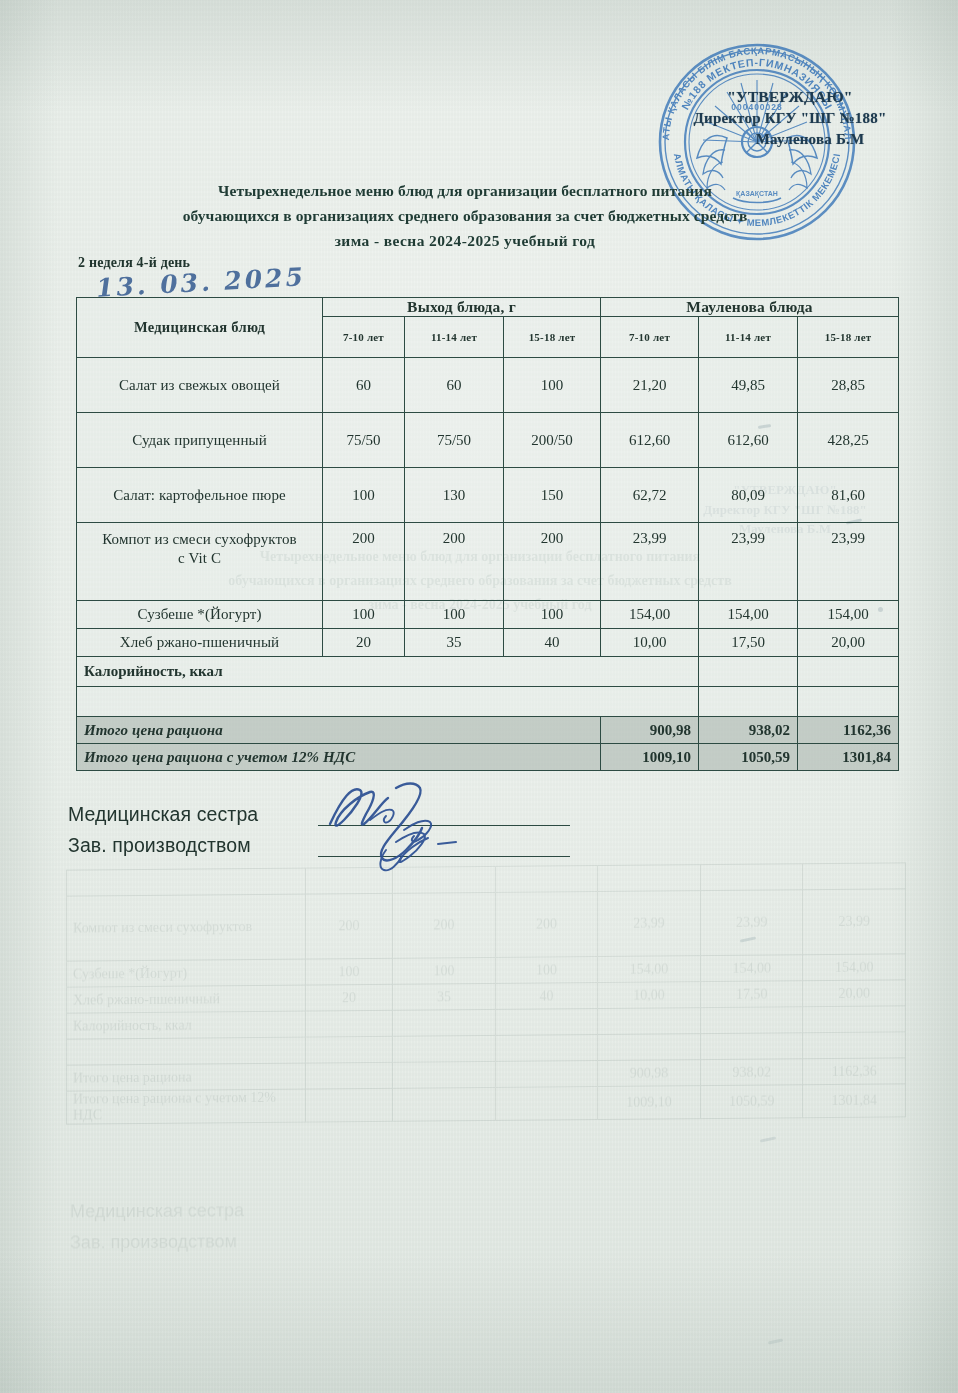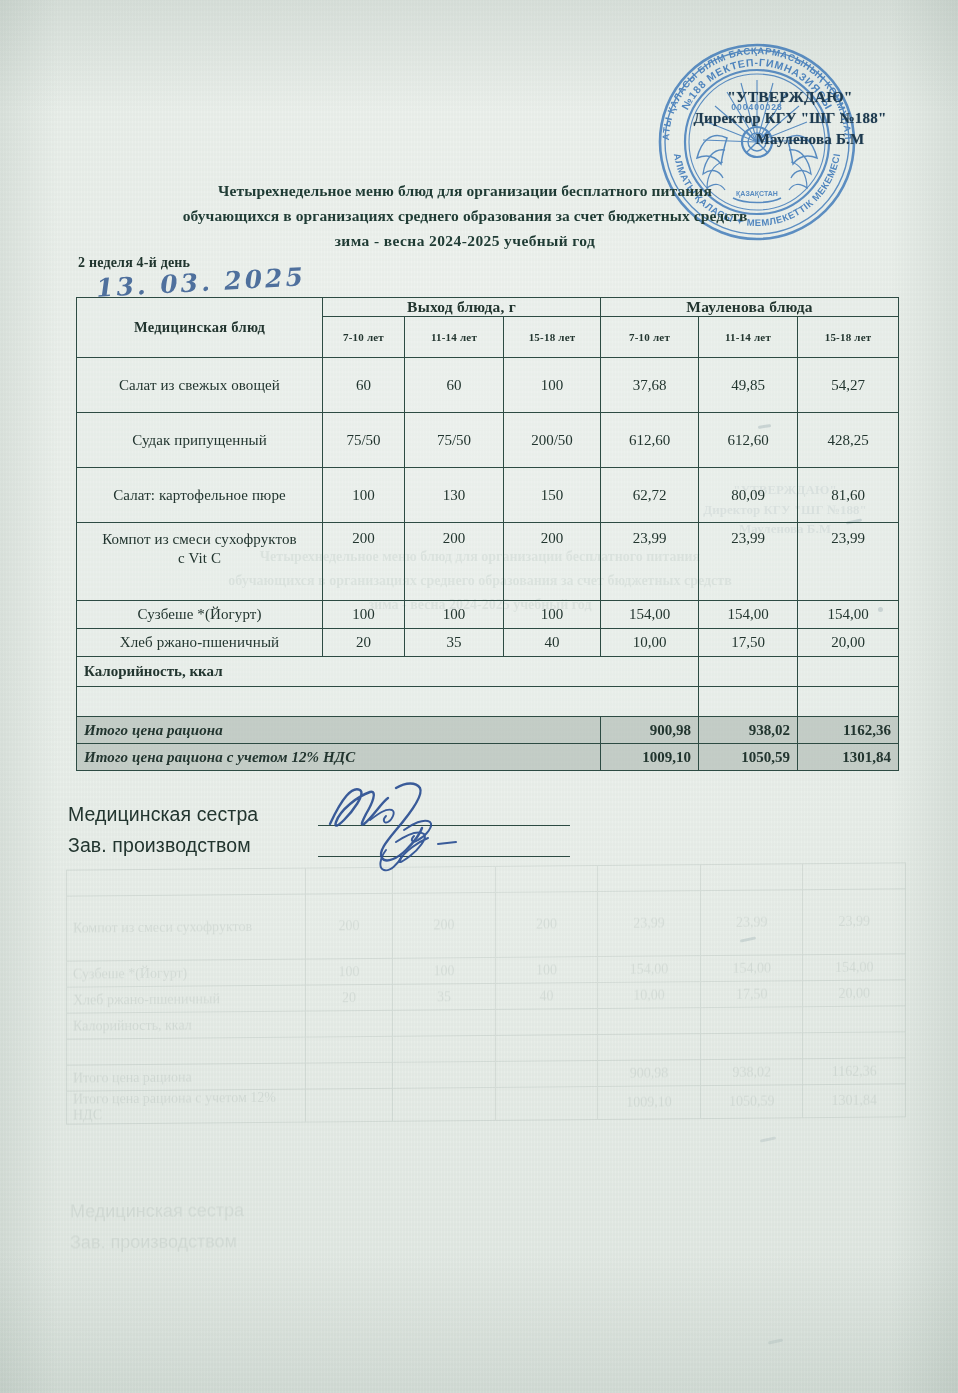--- a/index.html
+++ b/index.html
@@ -491,23 +491,23 @@
         <th class="agehead">11-14 лет</th>
         <th class="agehead">15-18 лет</th>
       </tr>
     </thead>
     <tbody>
       <tr class="r-tall">
         <td class="dish">Салат из свежых овощей</td>
         <td class="num">60</td>
         <td class="num">60</td>
         <td class="num">100</td>
-        <td class="num">37,68</td>
+        <td class="num">21,20</td>
         <td class="num">49,85</td>
-        <td class="num">54,27</td>
+        <td class="num">28,85</td>
       </tr>
       <tr class="r-tall">
         <td class="dish">Судак припущенный</td>
         <td class="num">75/50</td>
         <td class="num">75/50</td>
         <td class="num">200/50</td>
         <td class="num">612,60</td>
         <td class="num">612,60</td>
         <td class="num">428,25</td>
       </tr>

